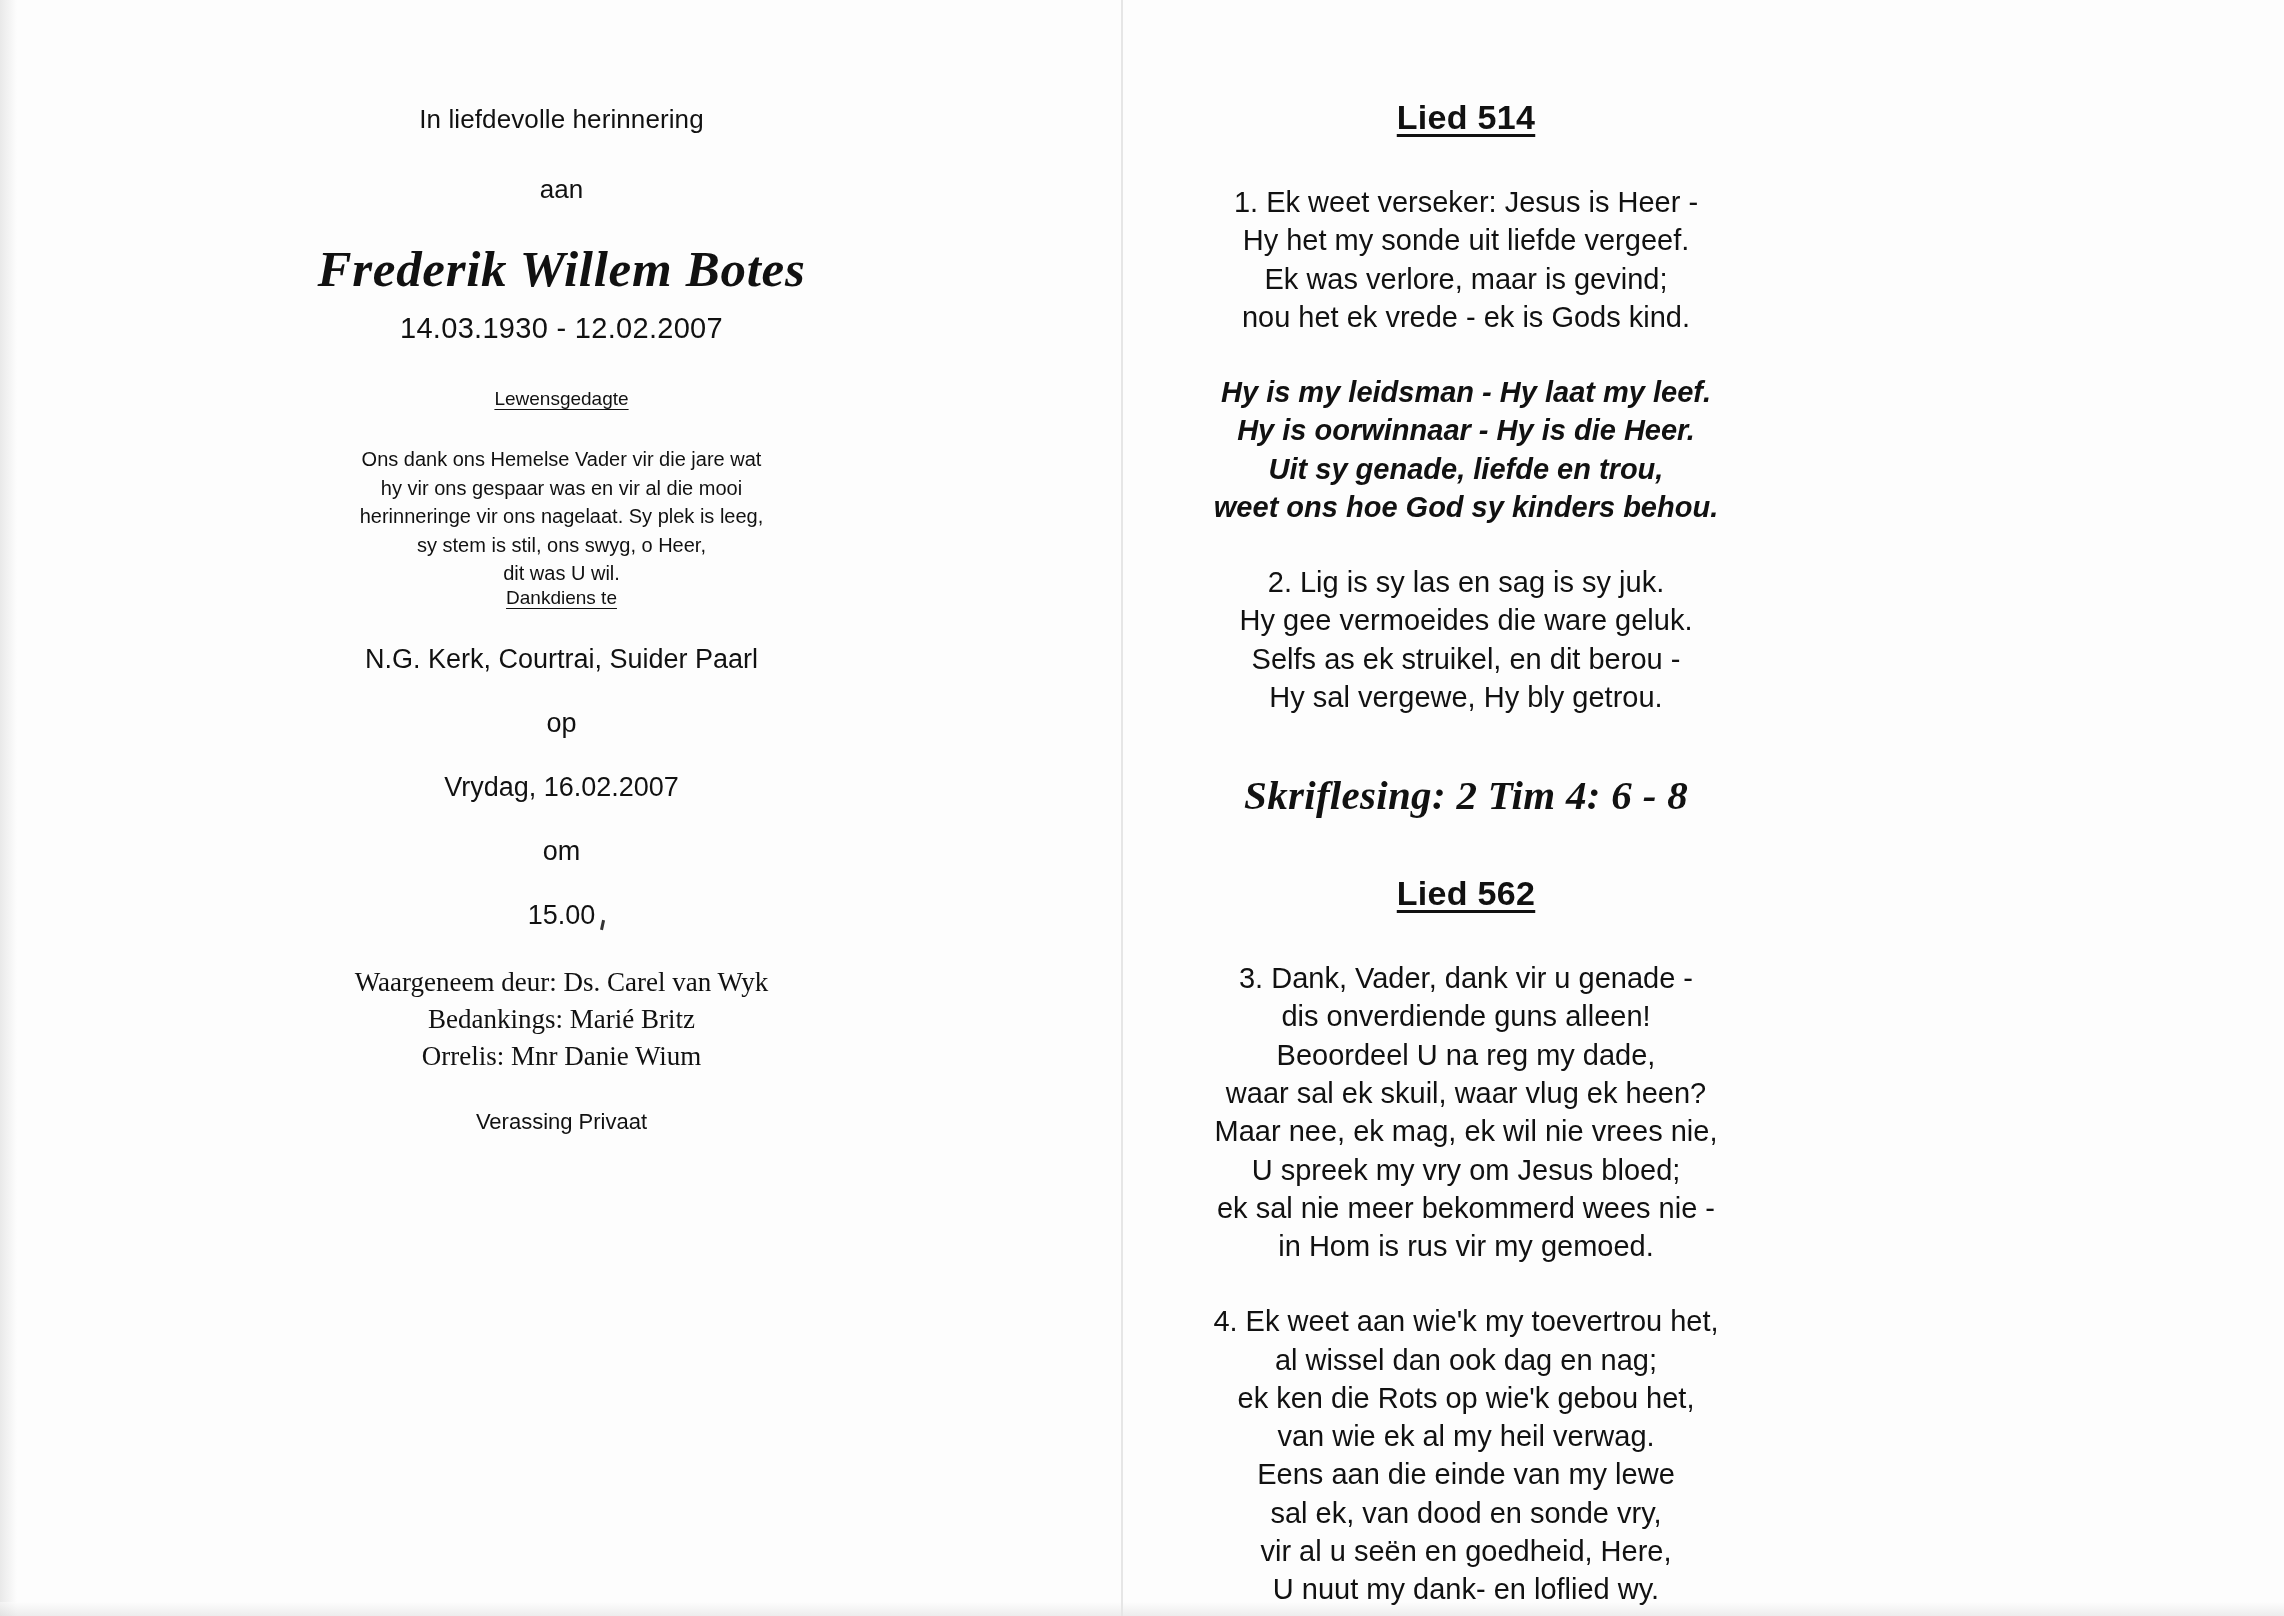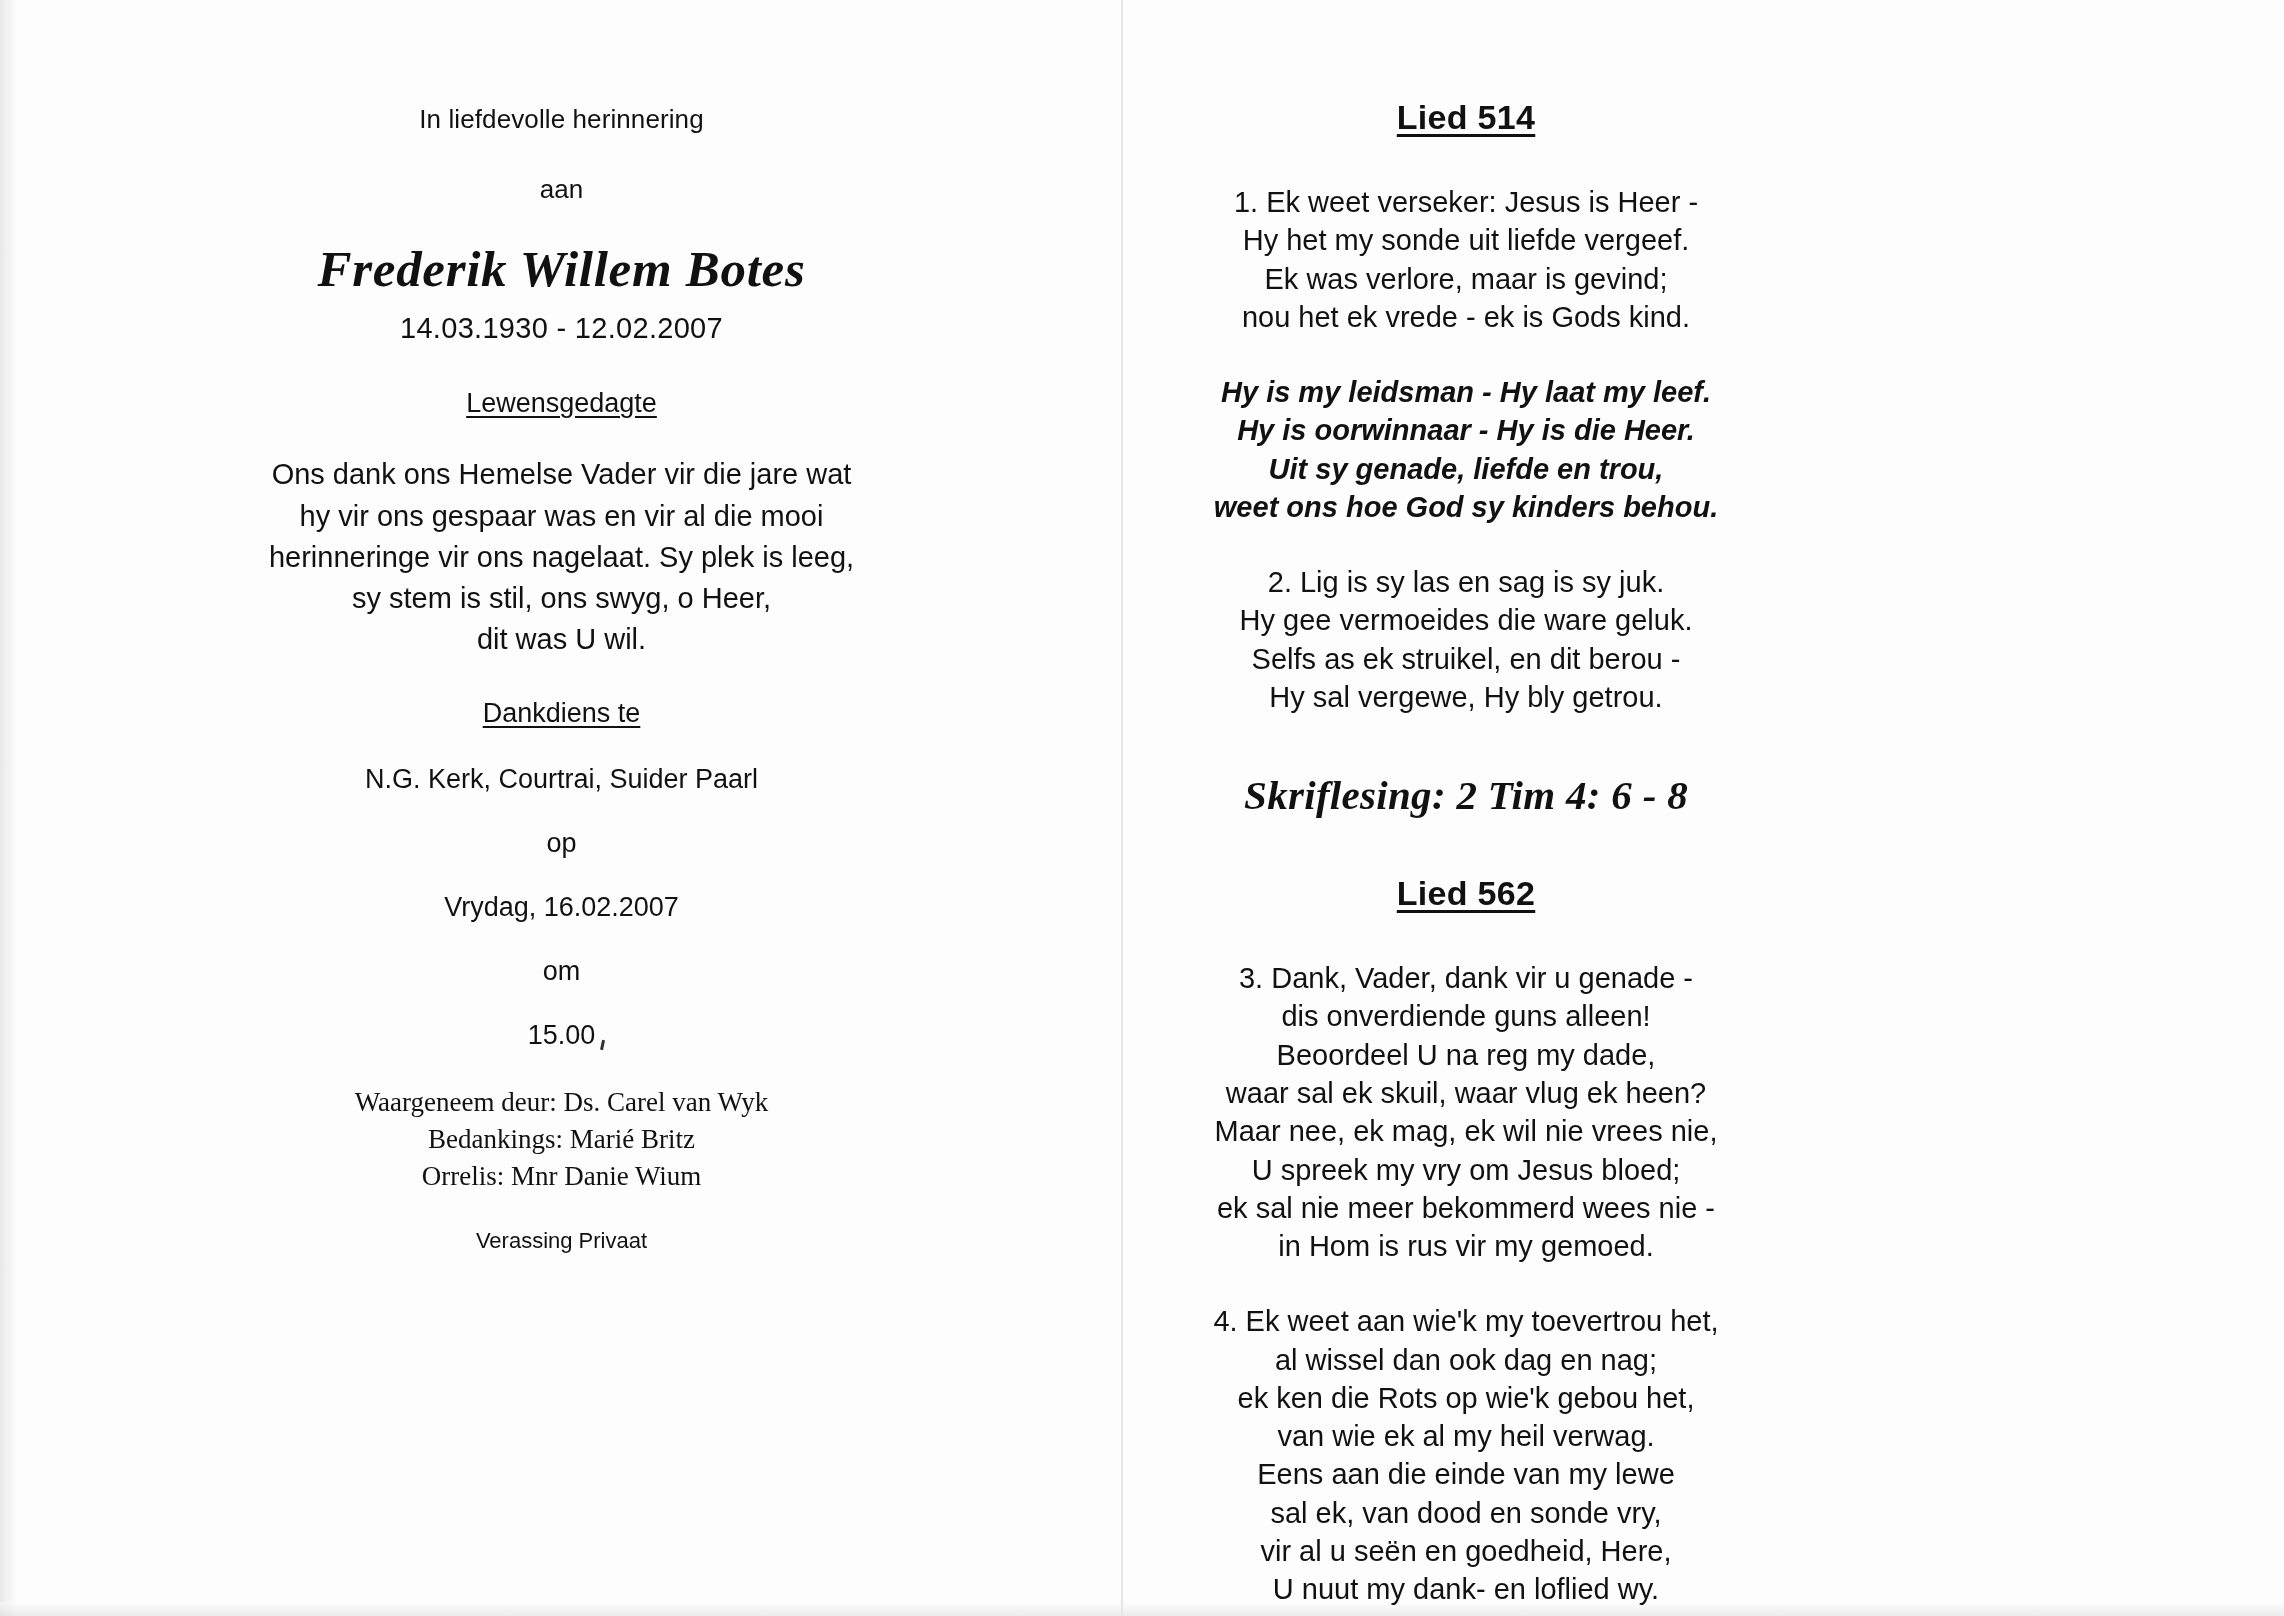--- a/index.html
+++ b/index.html
@@ -77,29 +77,28 @@
     font-size: 51px;
     letter-spacing: 0.7px;
     margin-bottom: 14.4px;
   }
   .dates {
     font-size: 29px;
     letter-spacing: 0.3px;
     margin-bottom: 43px;
   }
   .section-head {
-    font-size: 27px;
+    font-size: 19px;
     text-decoration: underline;
     text-underline-offset: 3.9px;
     margin-bottom: 35px;
   }
   .poem {
-    font-size: 29px;
+    font-size: 20px;
     line-height: 1.42;
-    margin-bottom: 38px;
   }
   .spaced-line {
     font-size: 27px;
     margin-bottom: 33px;
   }
   .credits {
     font-size: 27px;
     line-height: 1.36;
     text-align: center;
     margin-top: 5.2px;

